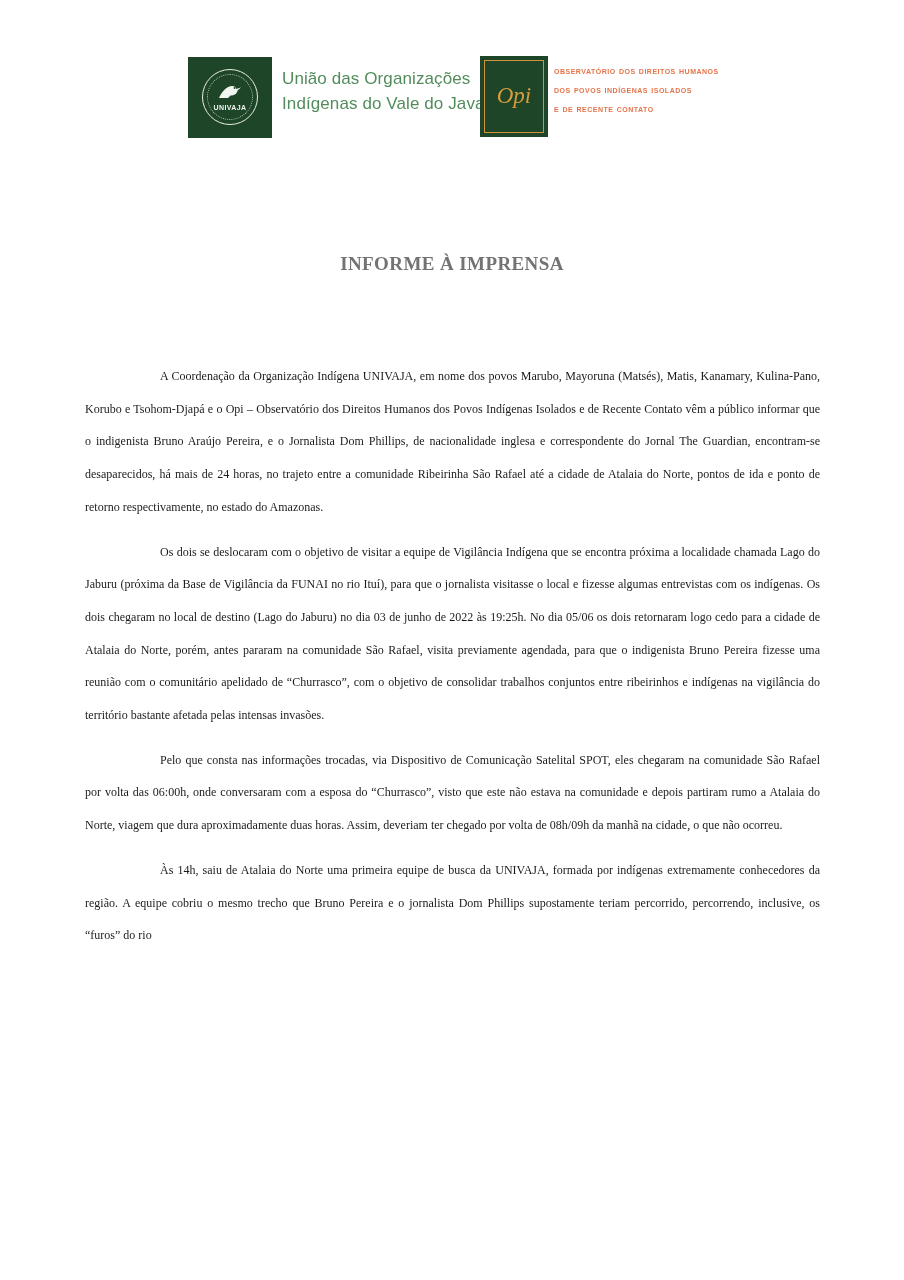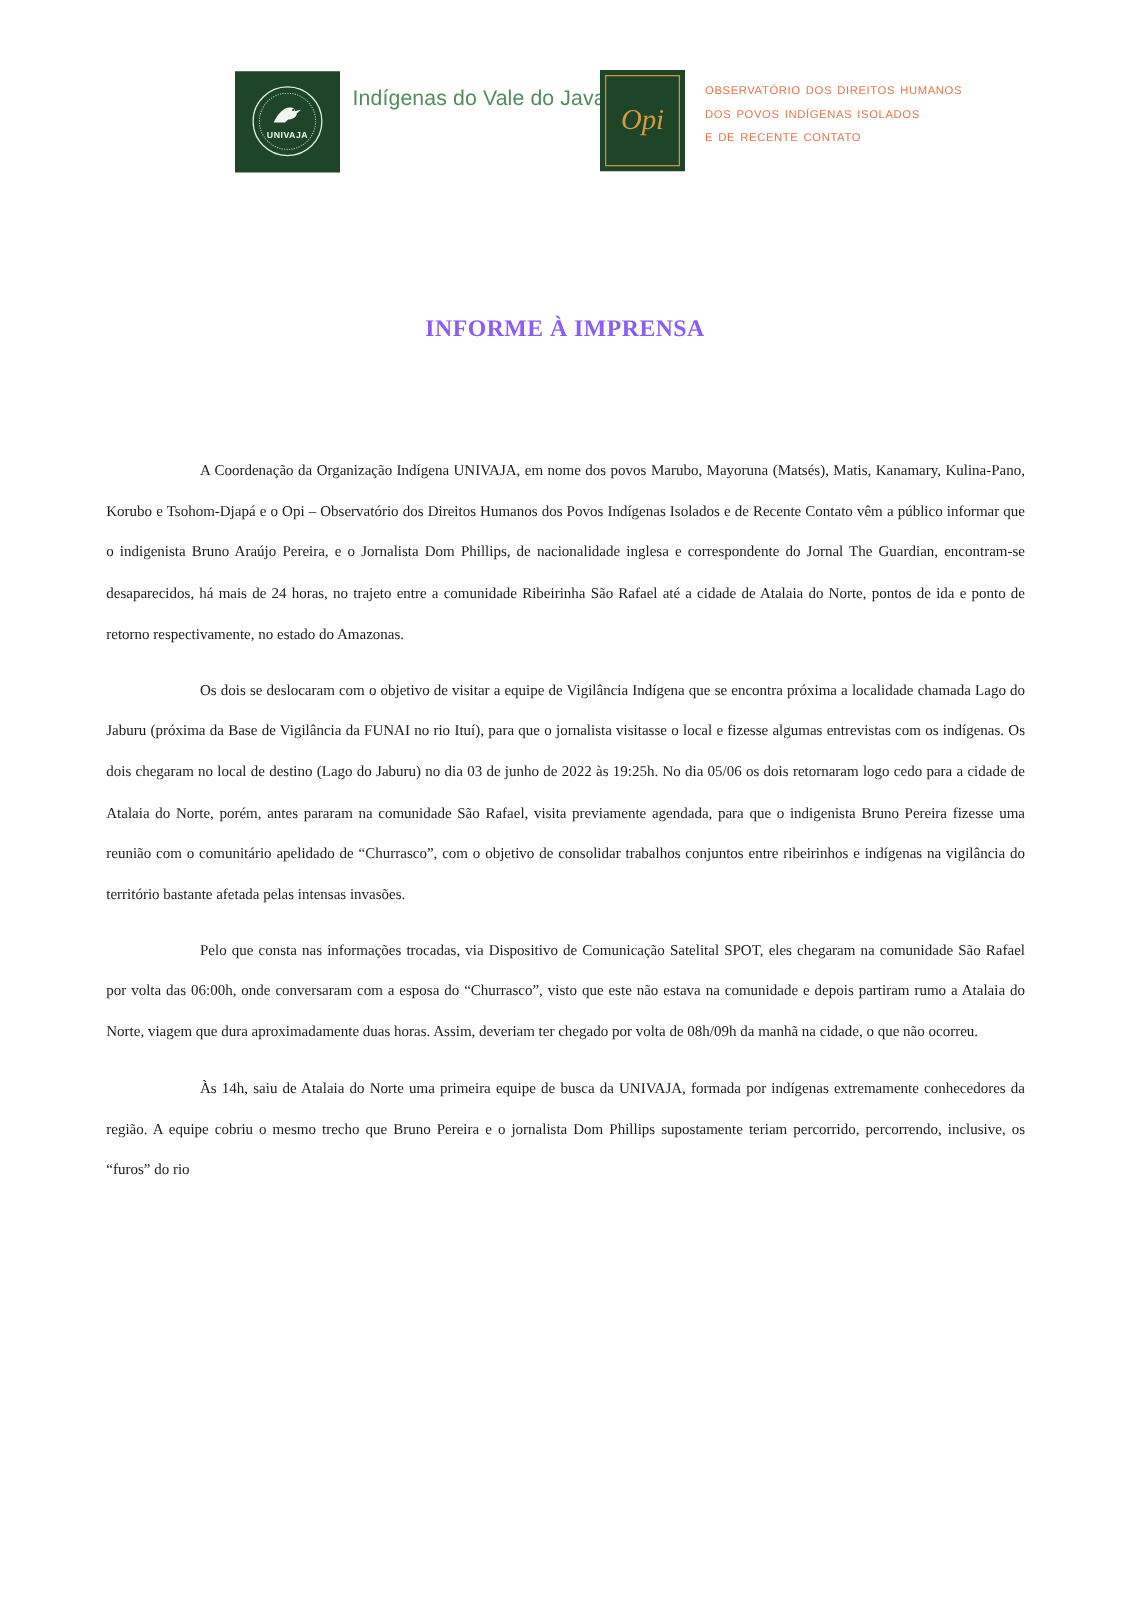--- a/index.html
+++ b/index.html
@@ -82,45 +82,45 @@
     left: 0; right: 0; top: 50%;
     transform: translateY(-54%);
     text-align: center;
     font-family: "Liberation Serif", serif;
     font-style: italic;
     font-size: 23px;
     color: #d79b3f;
   }
 
   .opi-name {
-    margin-left: 16px;
+    margin-left: 6px;
     margin-top: 5px;
     font-family: "Liberation Sans", sans-serif;
-    font-size: 13px;
-    font-weight: normal;
+    font-size: 10px;
+    font-weight: bold;
     line-height: 19px;
     color: #e5744a;
     letter-spacing: 0.5px;
     font-variant: small-caps;
     text-transform: lowercase;
     white-space: nowrap;
   }
 
   
   .doc-title {
     position: absolute;
     top: 253px;
     left: 0;
     width: 100%;
     text-align: center;
     font-family: "Liberation Serif", serif;
     font-weight: bold;
     font-size: 19px;
     letter-spacing: 0.4px;
-    color: #8b5cf6;
+    color: #737373;
   }
 
   
   .doc-body {
     position: absolute;
     top: 360px;
     left: 85px;
     right: 84px;
     color: #1b1b1b;
   }
@@ -145,20 +145,21 @@
         <span>
           <svg viewBox="0 0 26 20" fill="none">
             <path d="M2 18 C5 11 10 6 15 6 C18 6 19 7.5 19 9 L24 7.5 L20.5 10.5 C20.5 13.5 17 15.5 13.5 15.5 L11 18 Z" fill="#f2f6f0"></path>
             <circle cx="17.5" cy="8" r="0.9" fill="#1e4527"></circle>
           </svg>
         </span>
         <span class="emblem-label">UNIVAJA</span>
       </div>
     </div>
     <div class="univaja-name">
+      <div>União das Organizações</div>
       <div>Indígenas do Vale do Javari</div>
     </div>
   </div>
 
   <div class="logo-group opi">
     <div class="opi-square">
       <div class="inner-border"></div>
       <div class="opi-word">Opi</div>
     </div>
     <div class="opi-name">

